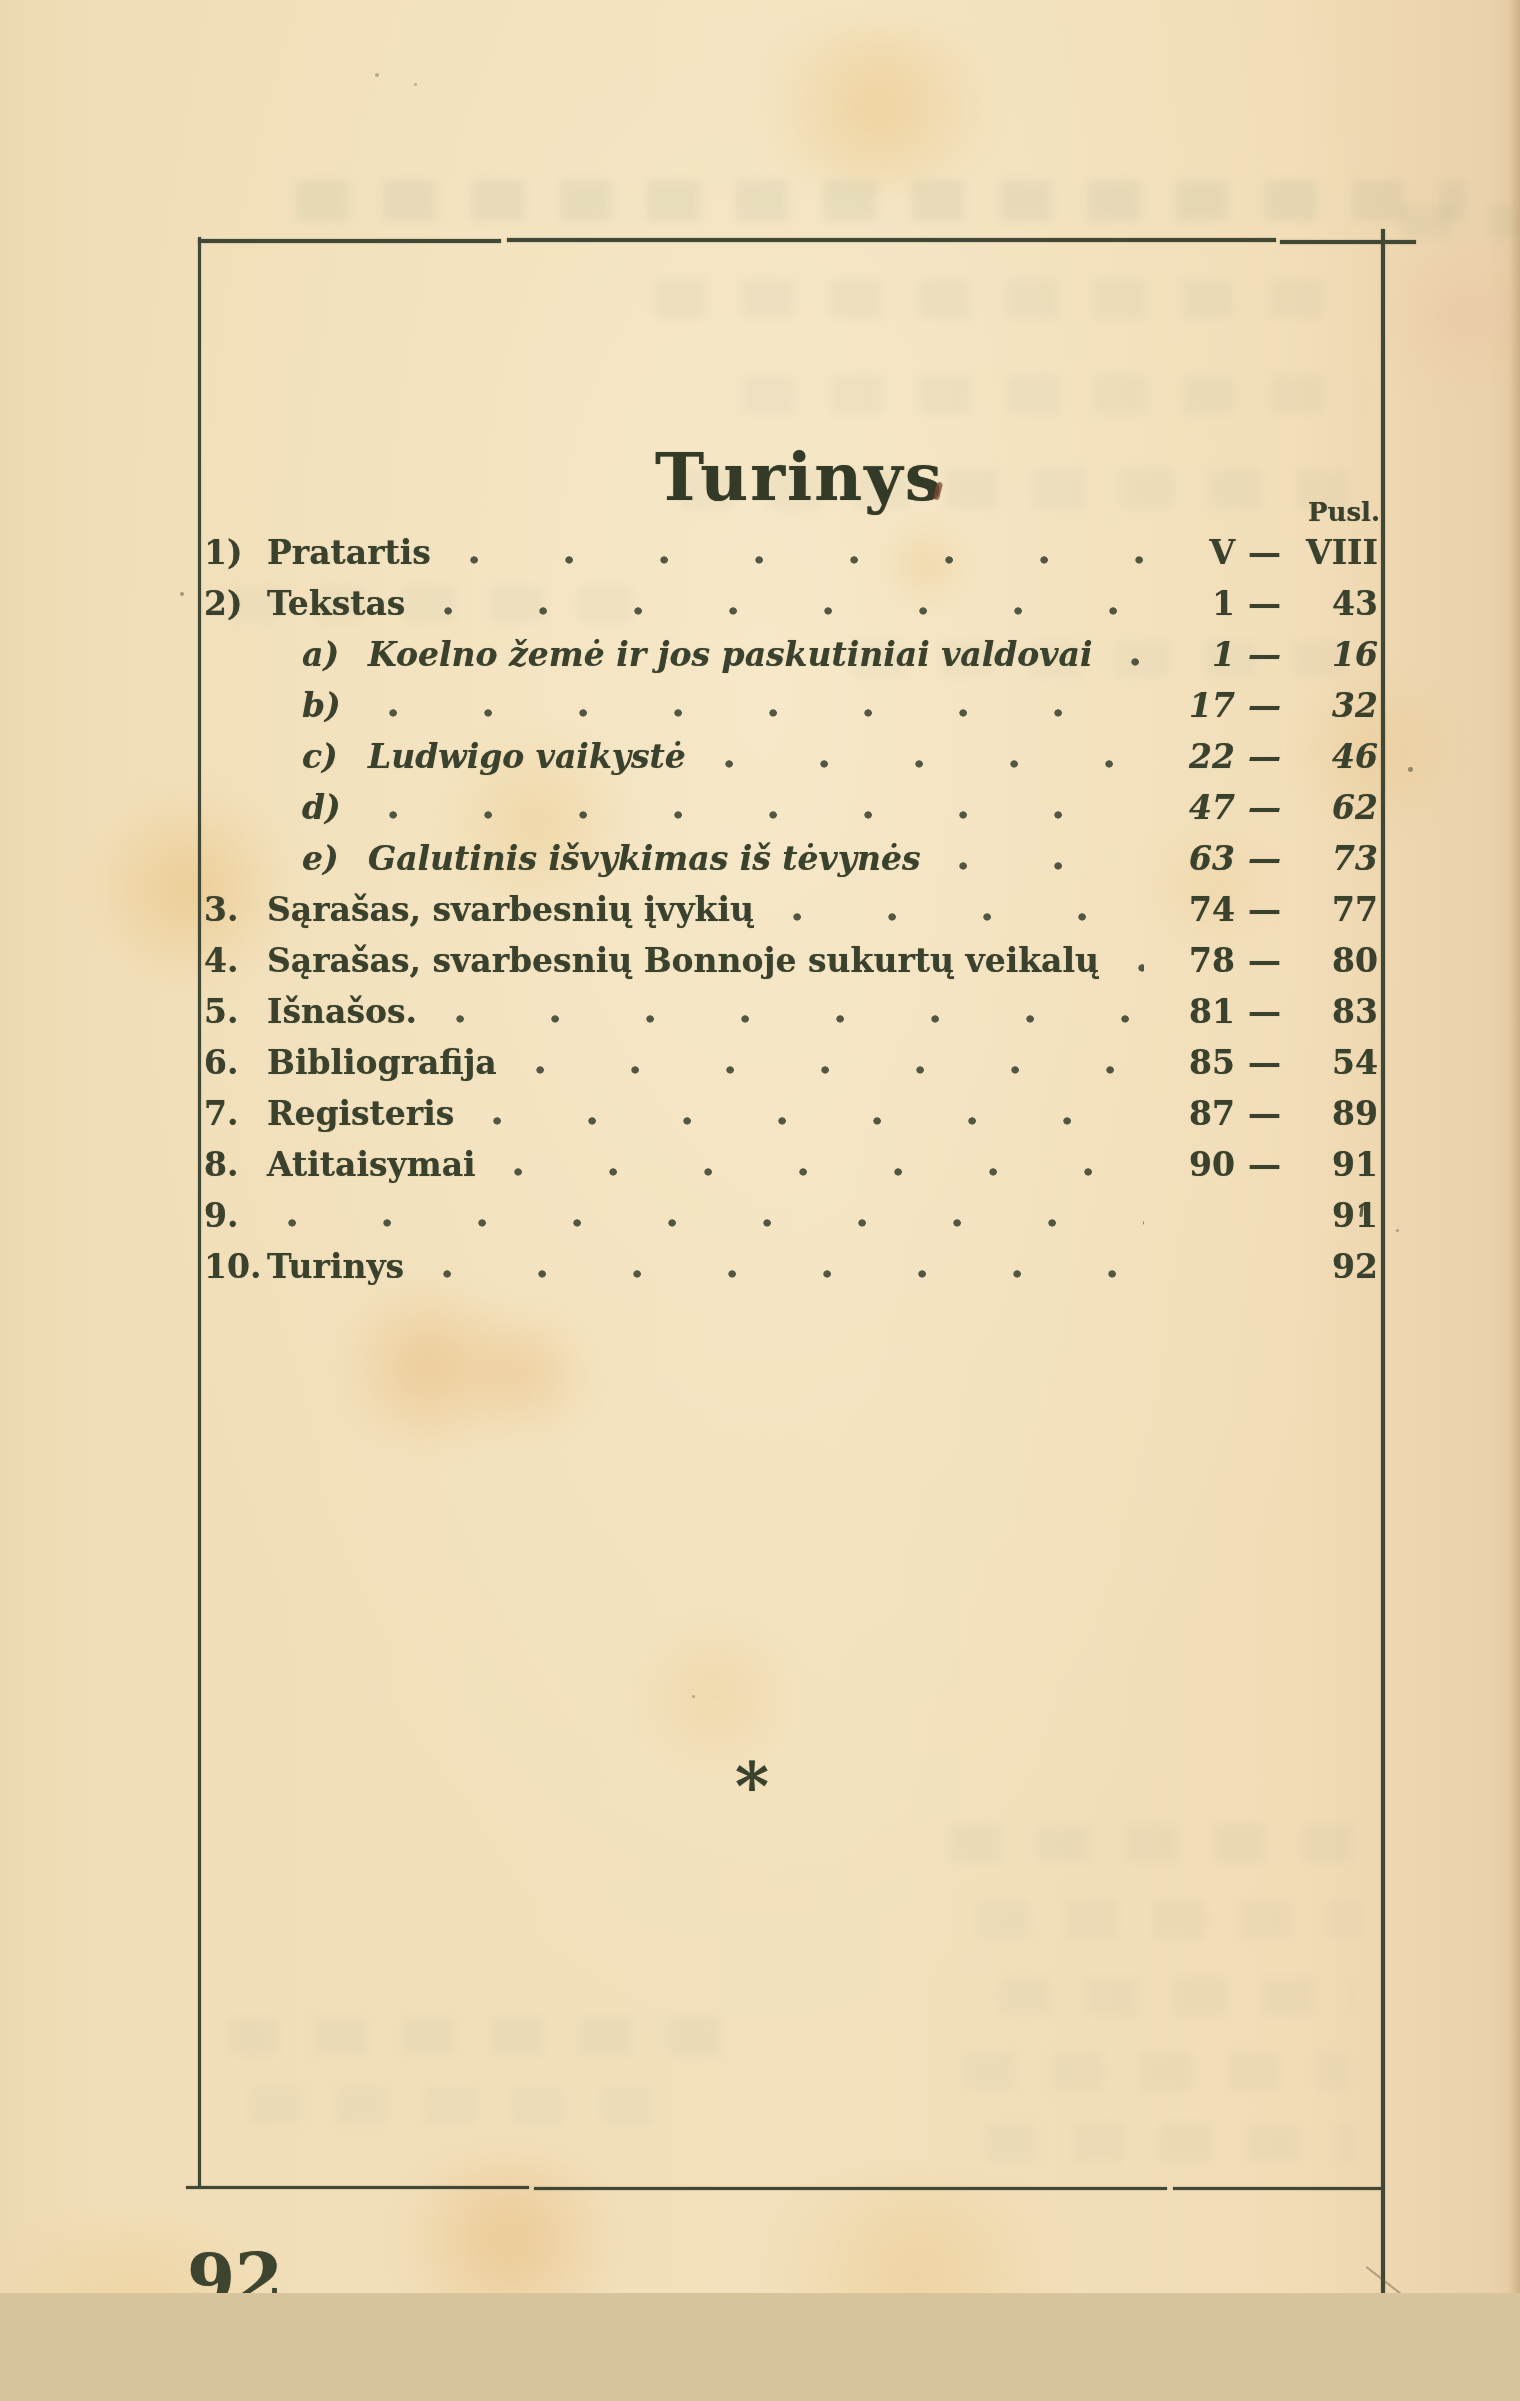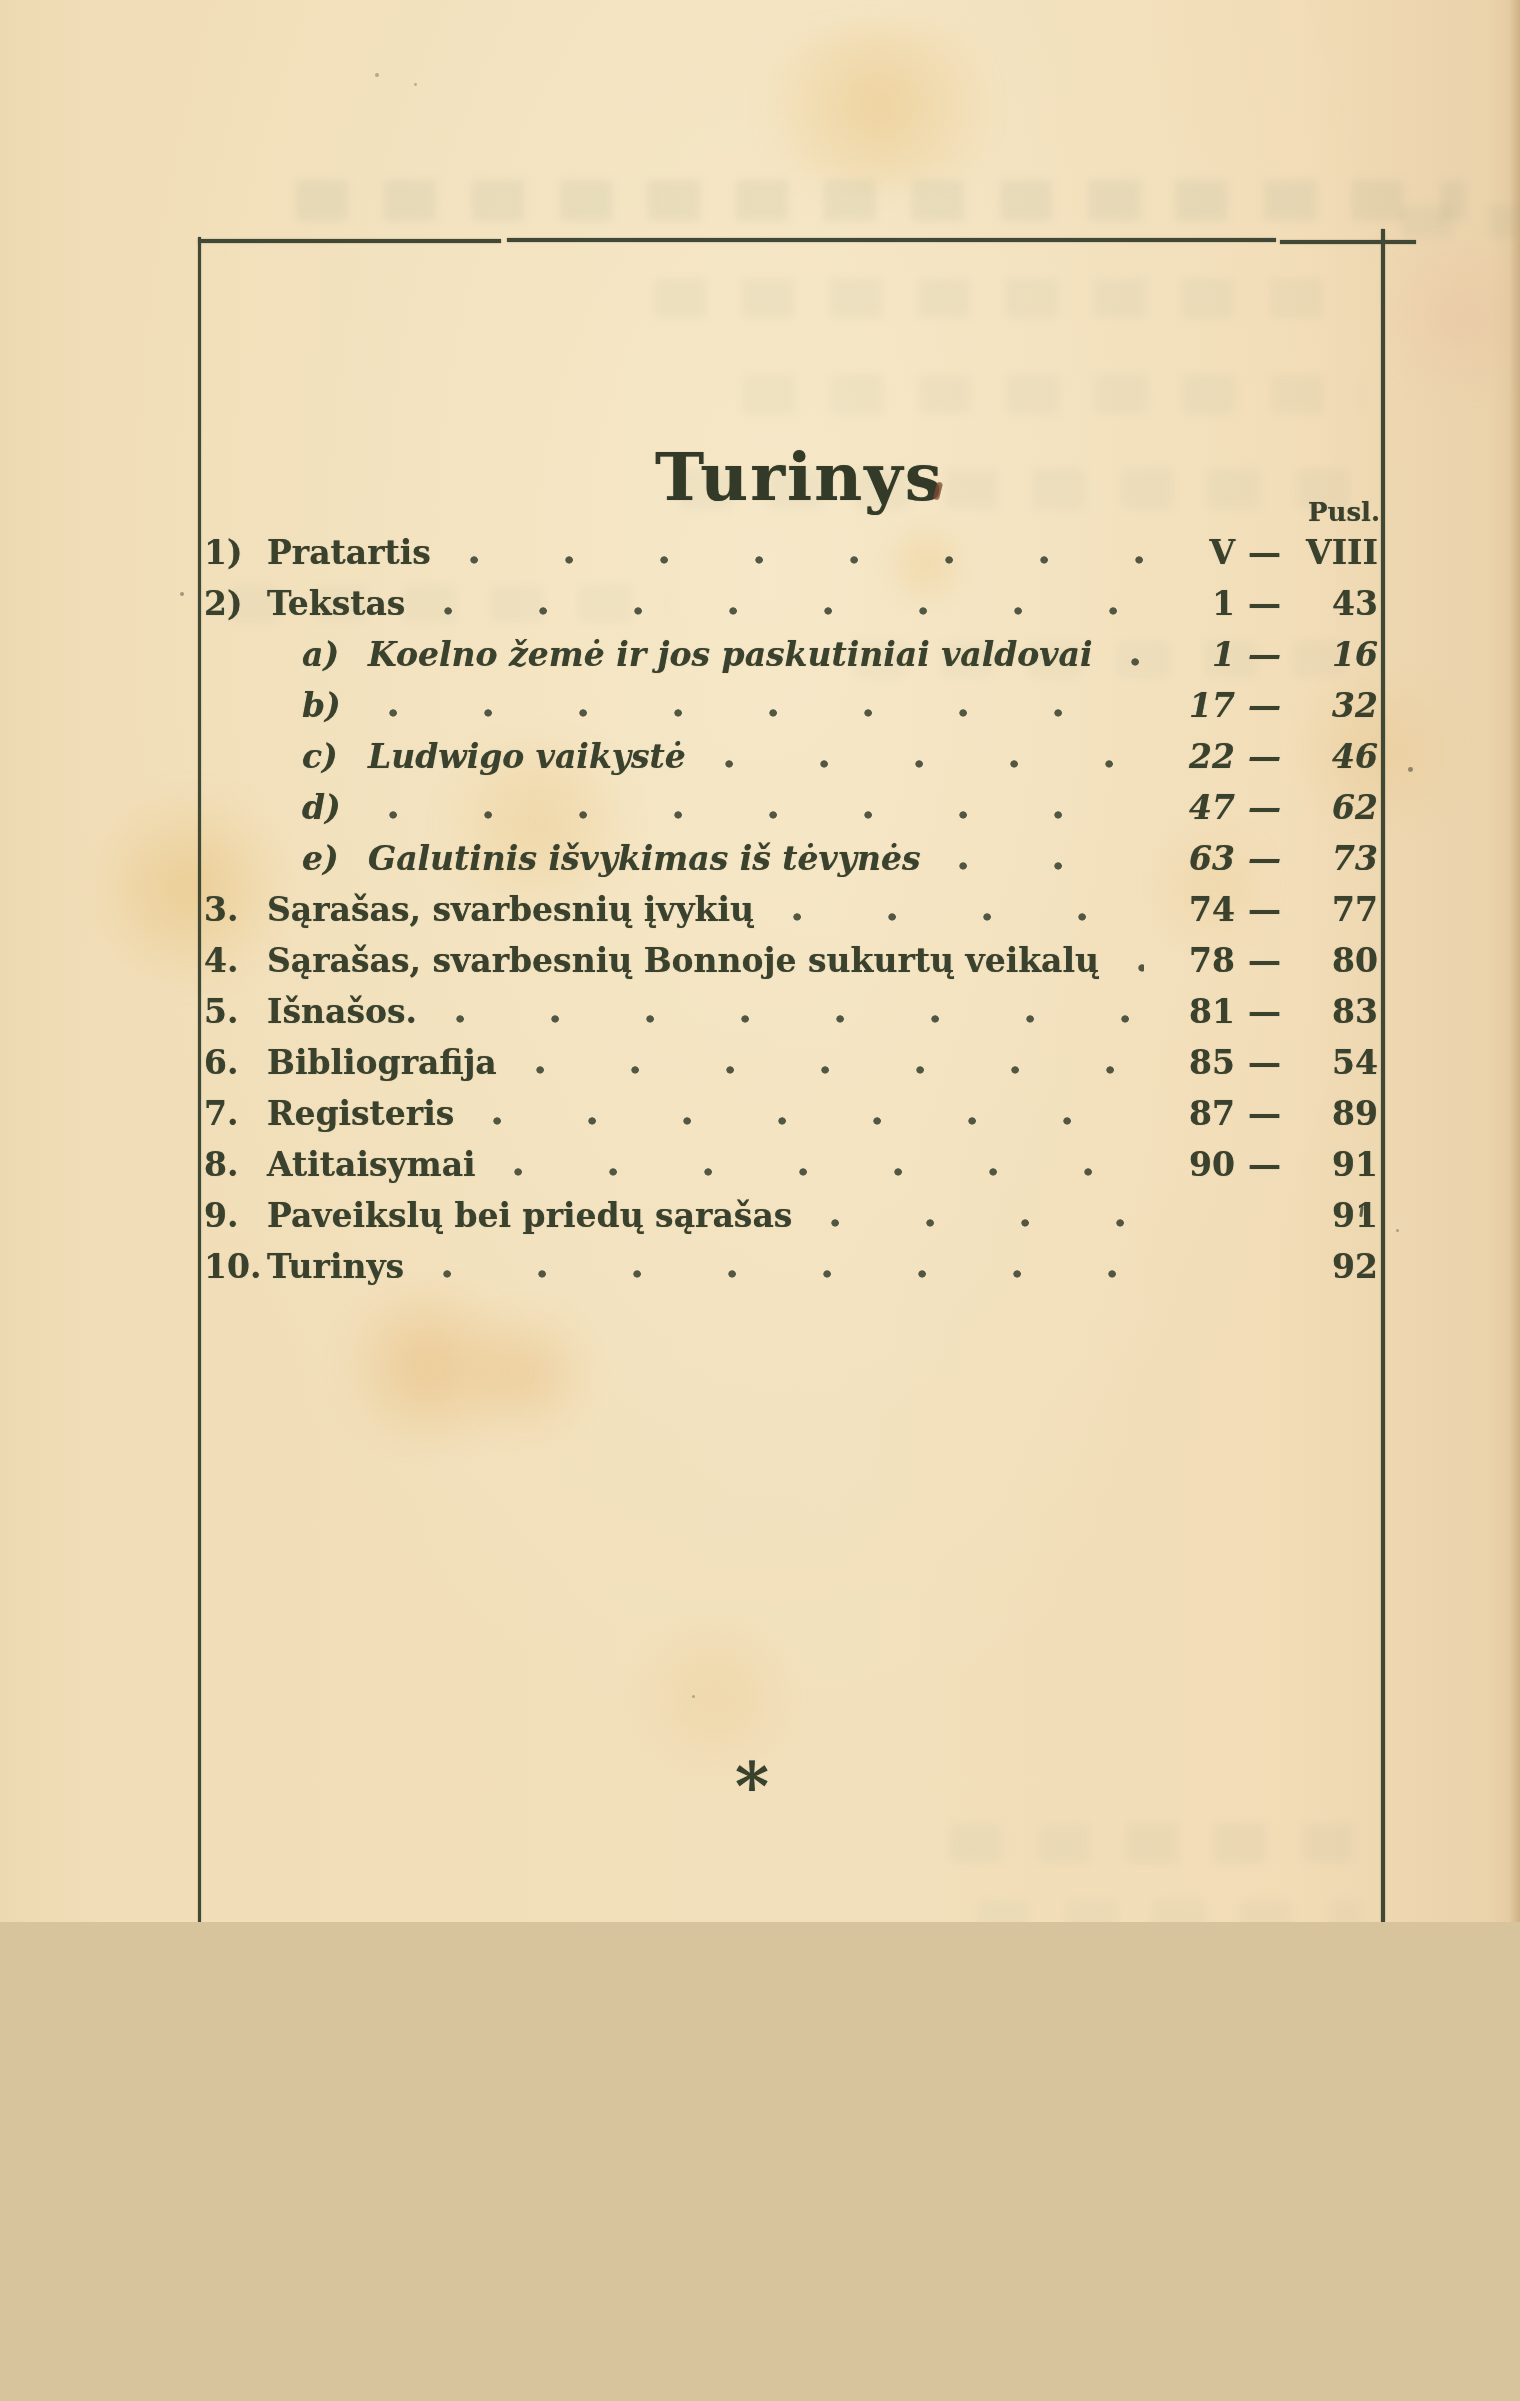--- a/index.html
+++ b/index.html
@@ -1,18 +1,18 @@
 <!DOCTYPE html>
 <html style="font-size:11px"><head>
 <meta charset="utf-8">
 <style>
   html,body{margin:0;padding:0;}
   body{width:1520px;height:2401px;overflow:hidden;background:#d8c49c;}
   .page{
-    position:relative;width:1520px;height:1922px;overflow:hidden;
+    position:relative;width:1520px;height:2293px;overflow:hidden;
     font-family:"DejaVu Serif", serif;color:#3a422e;
     background:
       radial-gradient(ellipse at 50% 30%, rgba(255,250,228,.30), rgba(255,250,228,0) 62%),
       linear-gradient(90deg,#edd9b1 0%,#f1deb8 7%,#f2e0bc 55%,#f1dcb6 85%,#ead2ab 98%,#e3c89e 100%),
       #f0dcb6;
   }
   
   .fseg{position:absolute;background:#414936;box-shadow:0 0 1.4px rgba(62,70,50,.65);}
   
   .t{position:absolute;white-space:nowrap;text-shadow:0 0 0.8px rgba(47,55,37,.6);}
@@ -186,21 +186,20 @@
 
     <div class="row main">
       <span class="num">8.</span>
       <span class="label">Atitaisymai</span>
       <span class="leader"></span>
       <span class="pages"><span class="p1">90</span><span class="dash">—</span><span class="p2">91</span></span>
     </div>
 
     <div class="row main">
       <span class="num">9.</span>
-      <span class="label">Paveikslų bei priedų sąrašas</span>
       <span class="leader"></span>
       <span class="pages"><span class="p1"></span><span class="dash"></span><span class="p2">91</span></span>
     </div>
 
     <div class="row main">
       <span class="num">10.</span>
       <span class="label">Turinys</span>
       <span class="leader"></span>
       <span class="pages"><span class="p1"></span><span class="dash"></span><span class="p2">92</span></span>
     </div>

